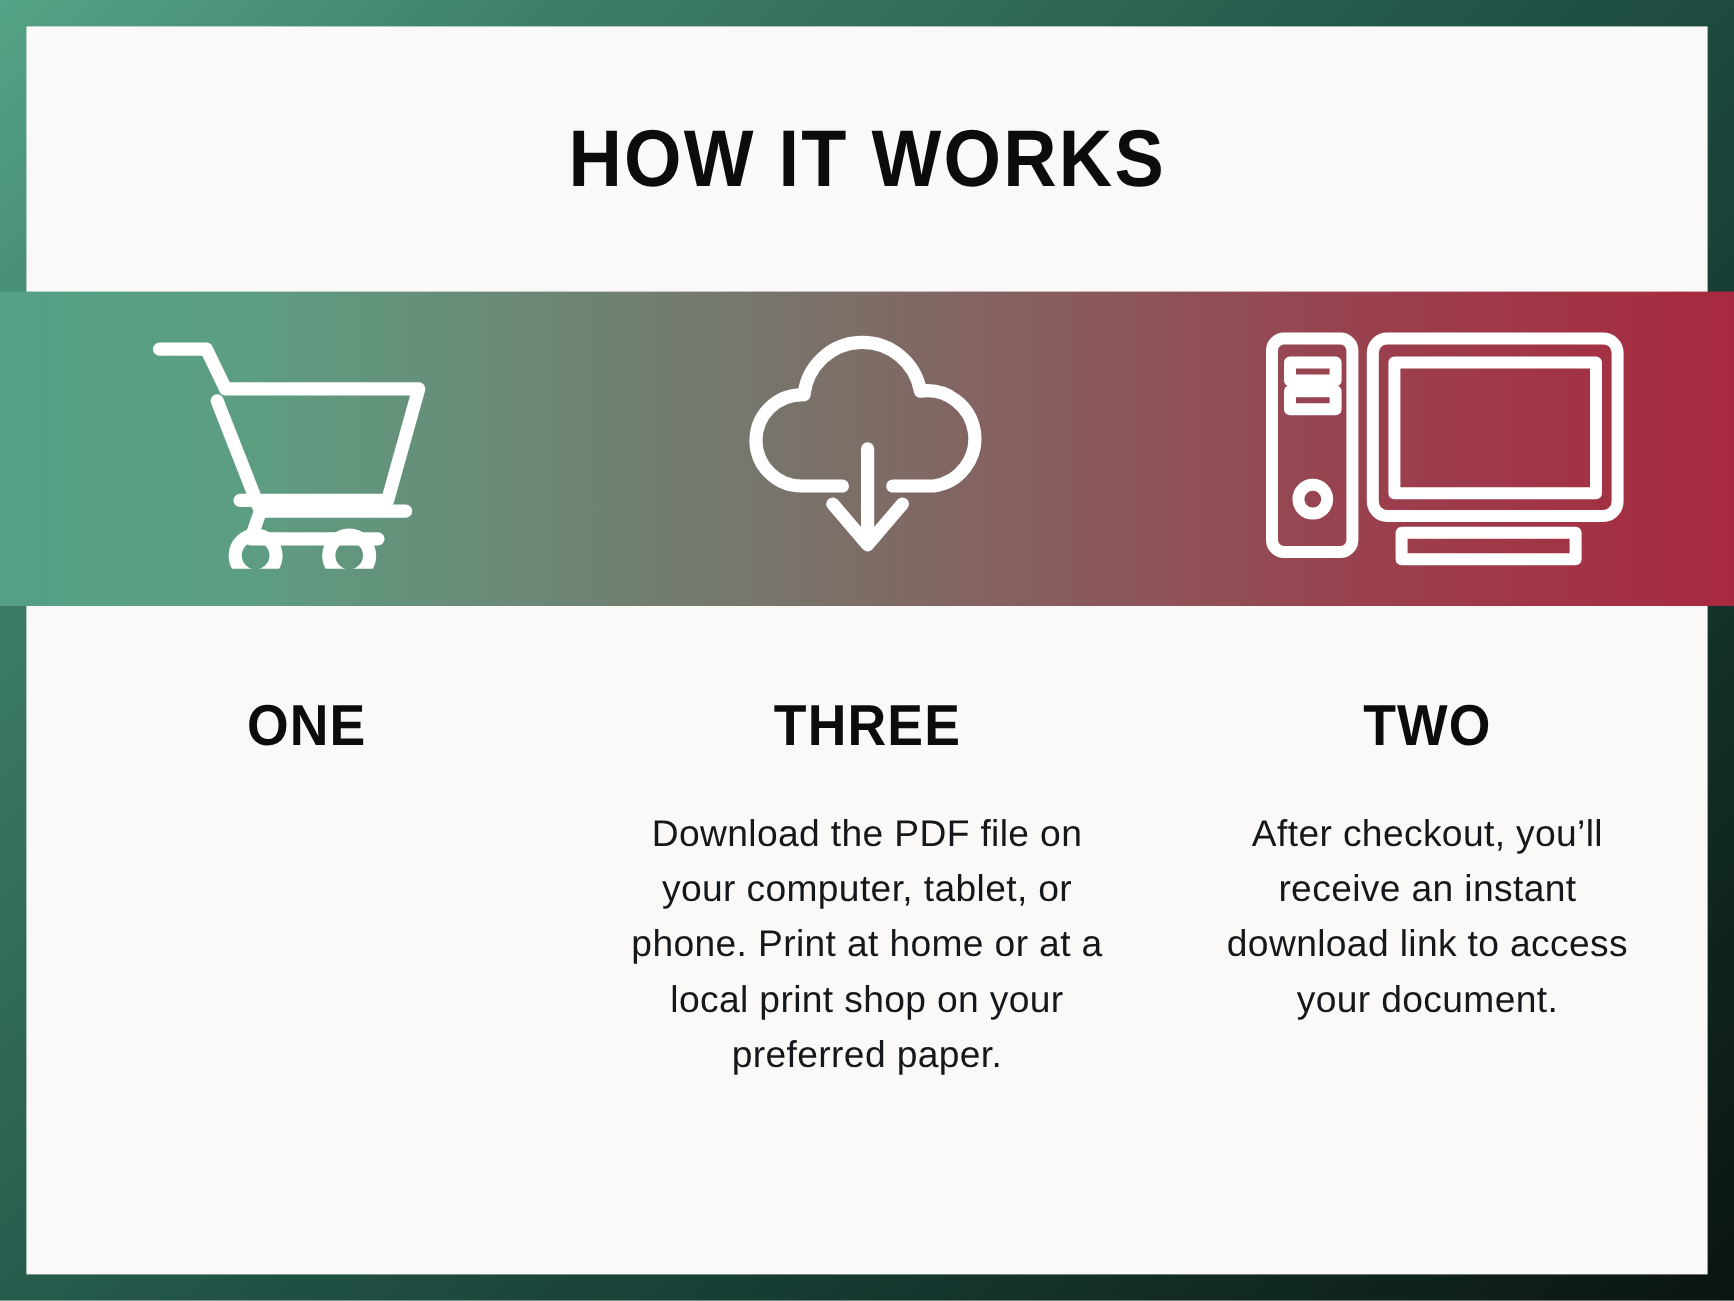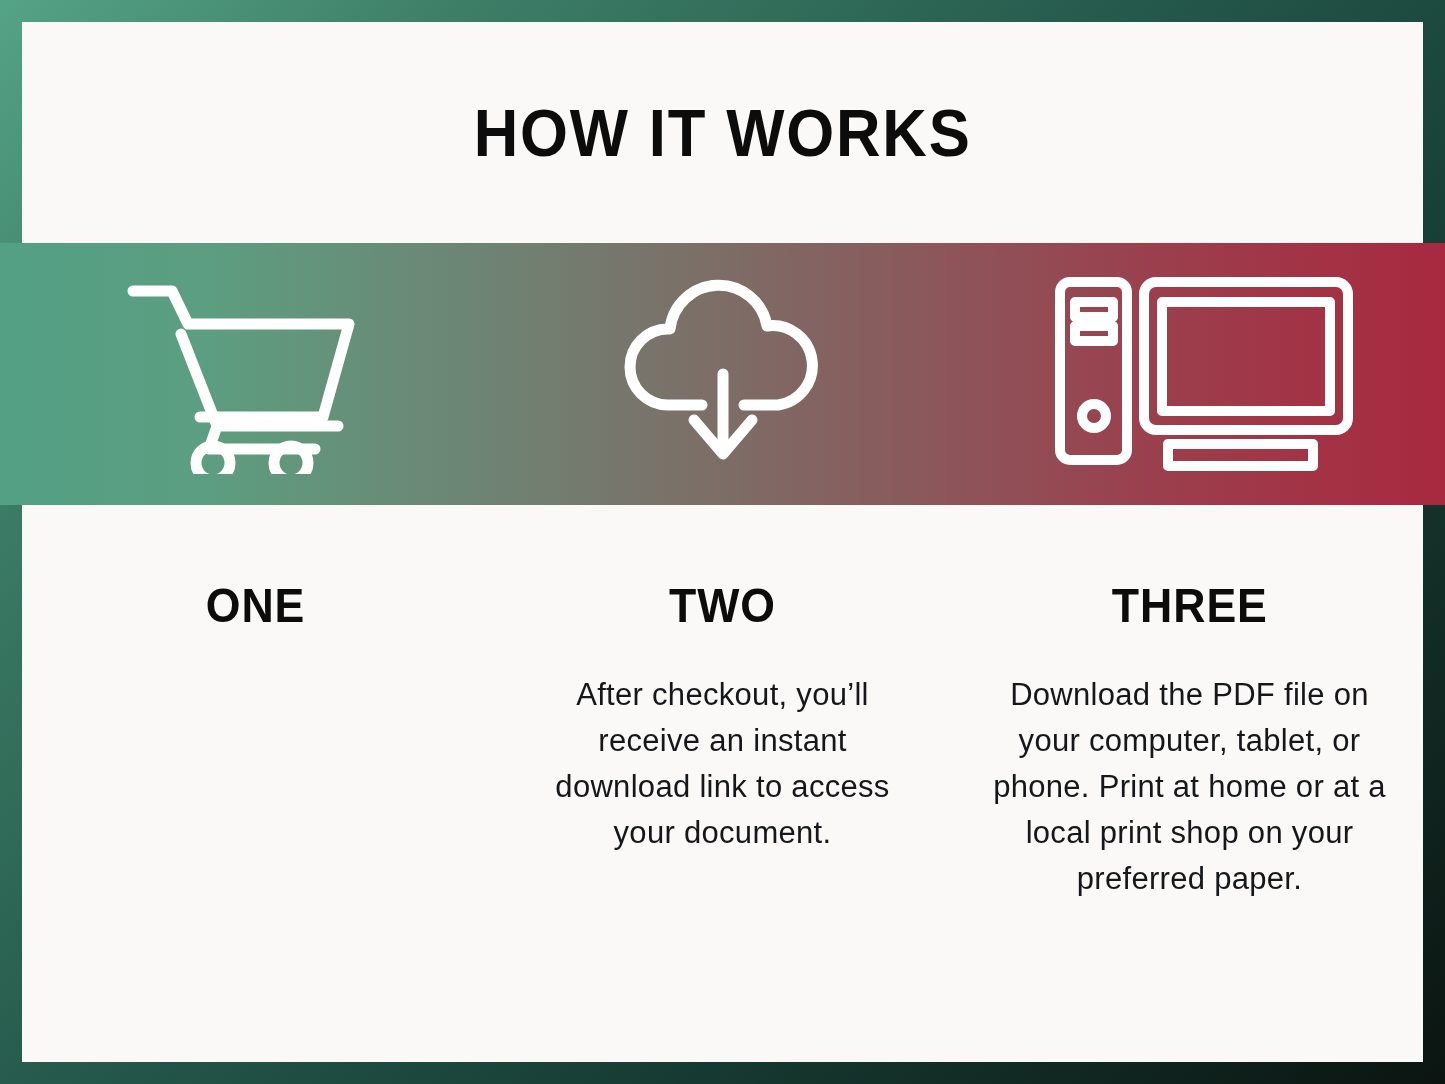--- a/index.html
+++ b/index.html
@@ -133,28 +133,28 @@
     <div class="title-block">
       <div class="title">HOW IT WORKS</div>
     </div>
 
     <div class="columns">
 
       <div class="col col-1">
         <div class="col-heading">ONE</div>
       </div>
 
+      <div class="col col-3">
+        <div class="col-heading">THREE</div>
+        <p class="col-body">Download the PDF file on your computer, tablet, or phone. Print at home or at a local print shop on your preferred paper.</p>
+      </div>
+
       <div class="col col-2">
         <div class="col-heading">TWO</div>
         <p class="col-body">After checkout, you’ll receive an instant download link to access your document.</p>
-      </div>
-
-      <div class="col col-3">
-        <div class="col-heading">THREE</div>
-        <p class="col-body">Download the PDF file on your computer, tablet, or phone. Print at home or at a local print shop on your preferred paper.</p>
       </div>
 
     </div>
   </div>
 
   <div class="icon-band">
 
     <div class="icon-slot">
 
       <svg width="232" height="200" viewBox="0 0 232 200" fill="none" stroke="#FFFFFF" stroke-width="11" stroke-linecap="round" stroke-linejoin="round">

